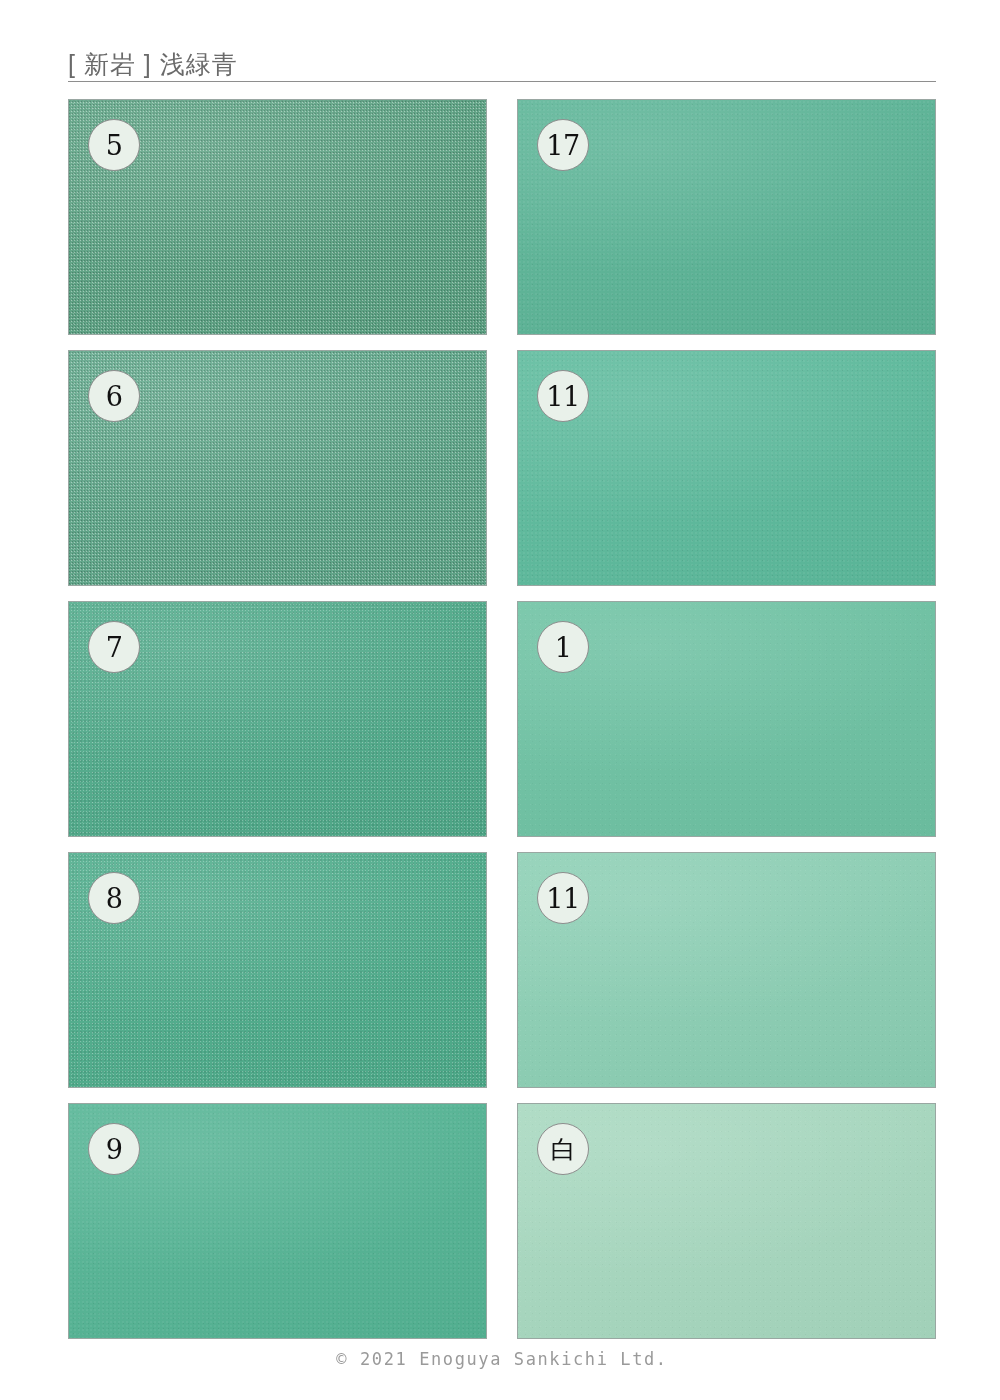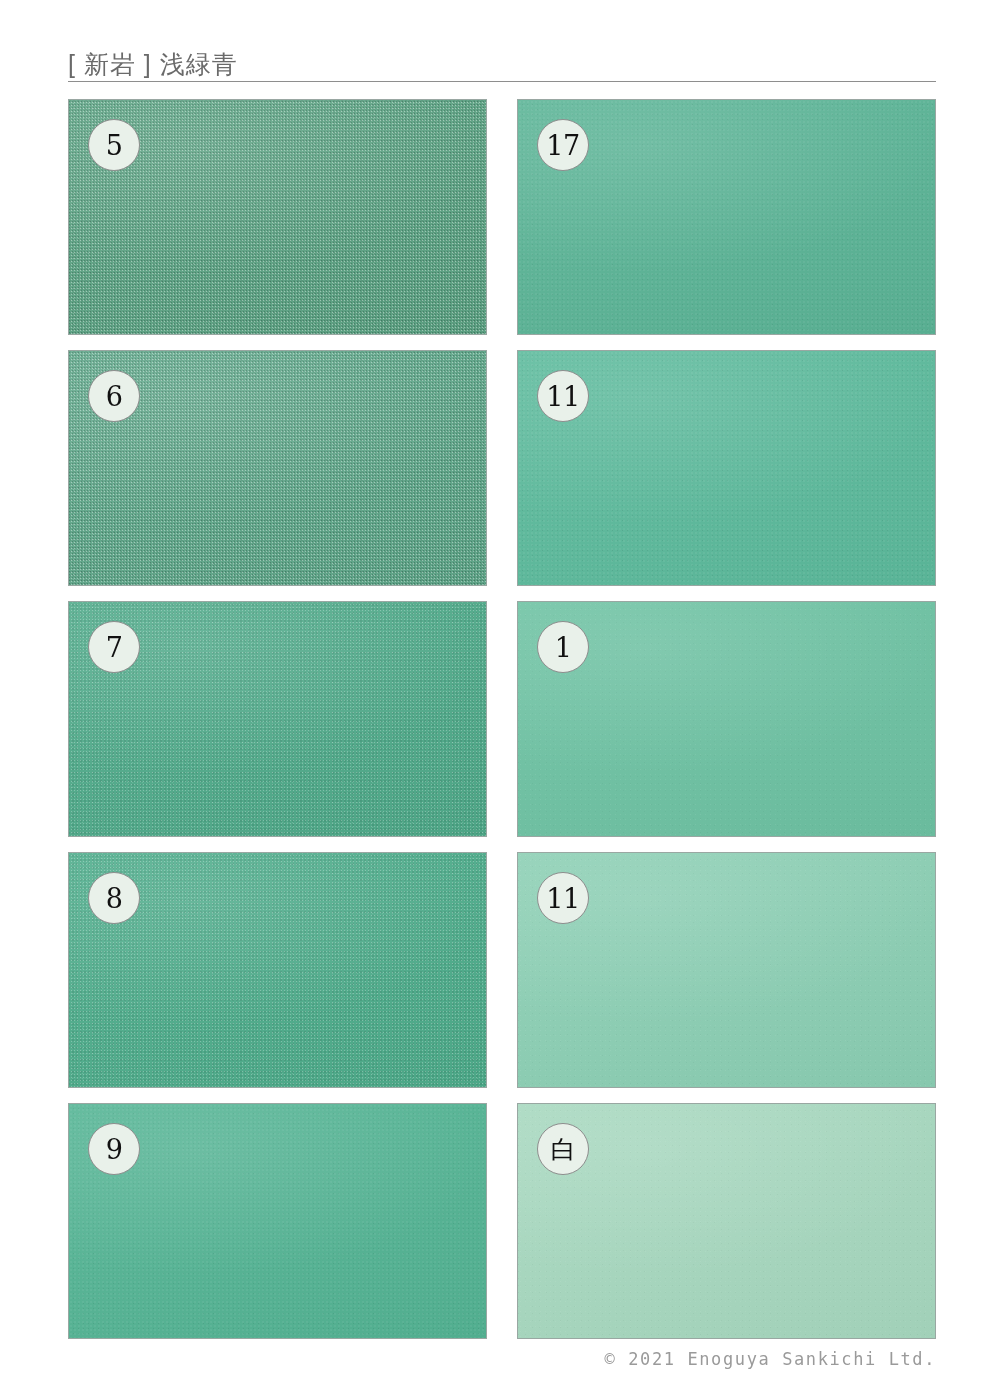--- a/index.html
+++ b/index.html
@@ -144,21 +144,21 @@
     font-size: 25px;
   }
 
   
   #page-footer {
     position: absolute;
     left: 68px;
     top: 1349px;
     width: 868px;
     height: 28px;
-    text-align: right;
+    text-align: center;
   }
   #copyright {
     font-family: "DejaVu Sans Mono", "Liberation Mono", monospace;
     font-size: 17px;
     color: #9a9a9a;
     letter-spacing: 1.6px;
     white-space: nowrap;
   }
 </style>
 </head>

